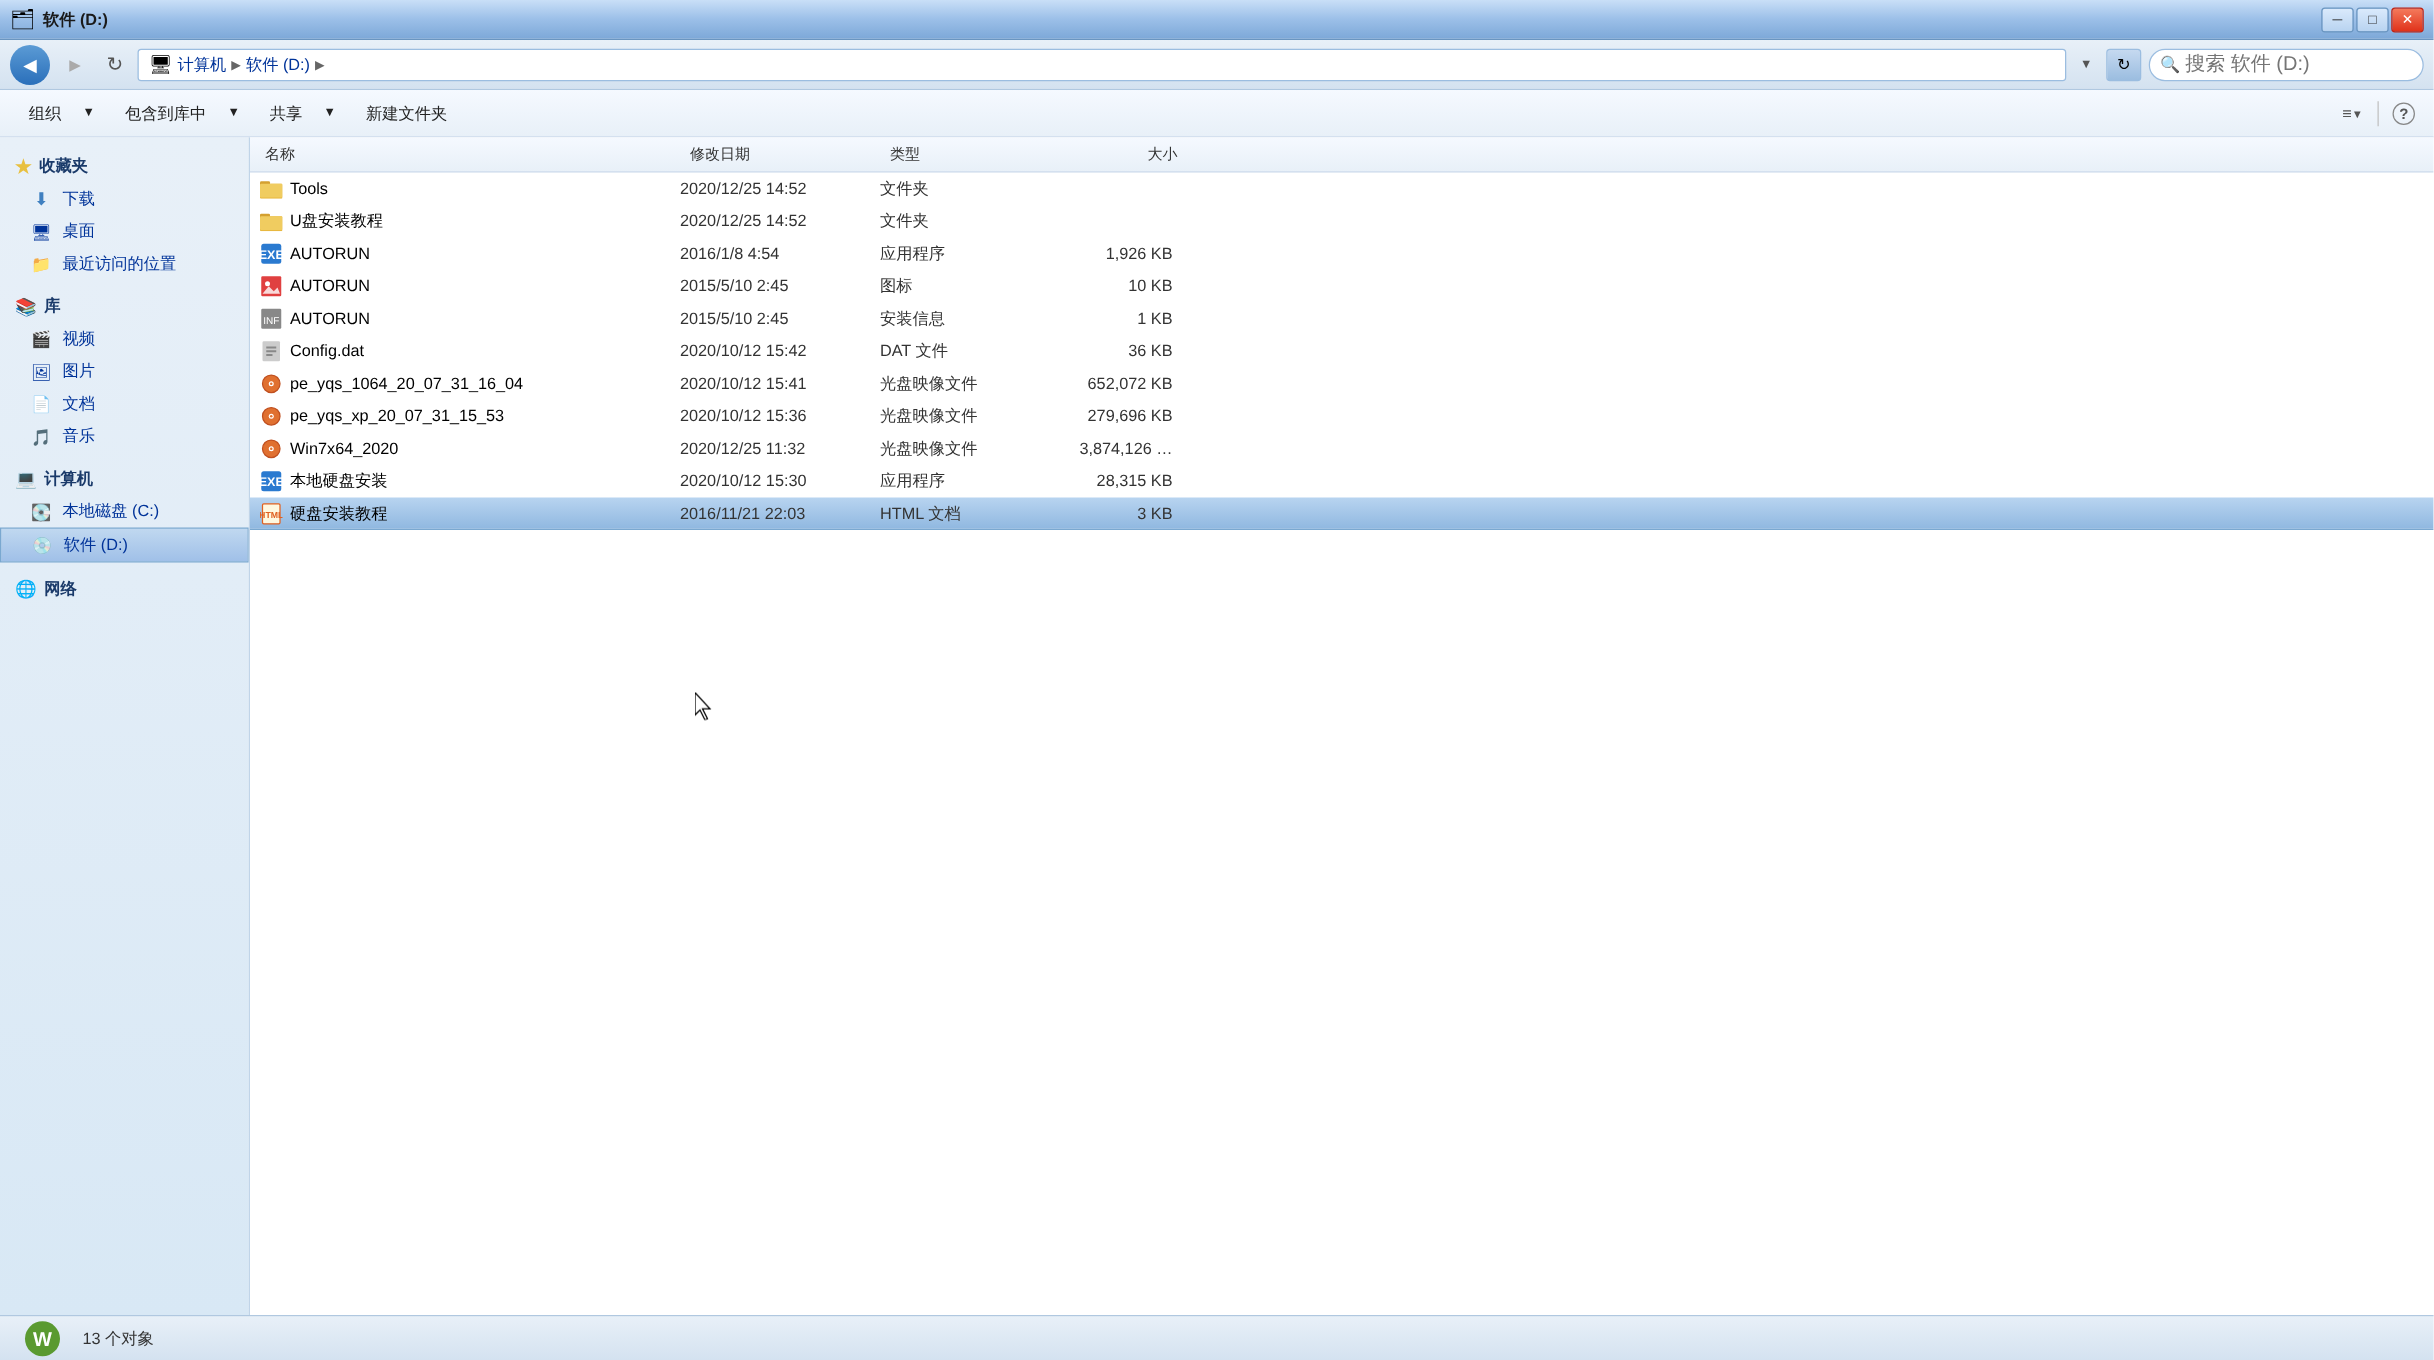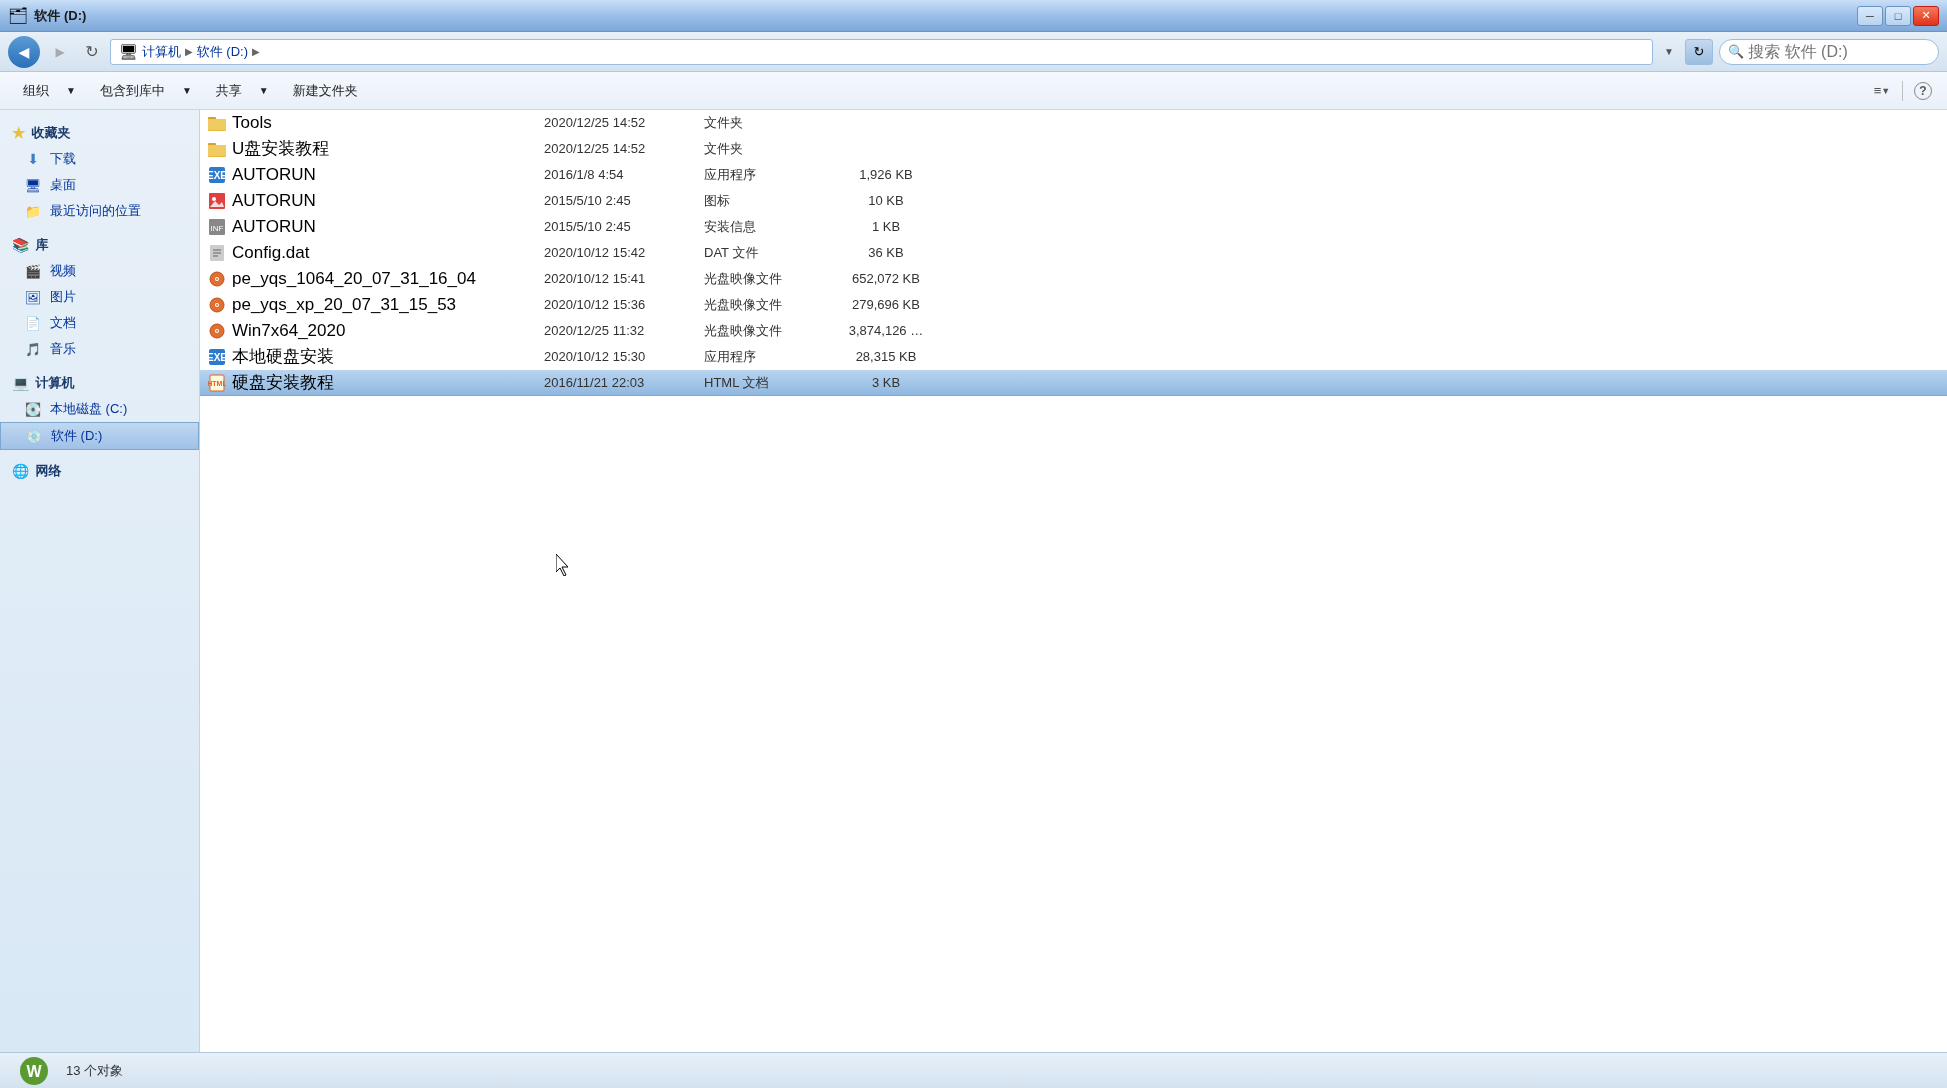--- a/index.html
+++ b/index.html
@@ -275,27 +275,27 @@
       display: flex;
       align-items: center;
       justify-content: center;
       flex-shrink: 0;
     }
     .file-name {
       width: 312px;
       overflow: hidden;
       text-overflow: ellipsis;
       white-space: nowrap;
-      font-size: 17px;
+      font-size: 13px;
       color: #000;
     }
     .file-row.selected .file-name { color: #000; font-weight: 500; }
     .file-date { width: 160px; font-size: 13px; color: #333; flex-shrink: 0; }
     .file-type { width: 130px; font-size: 13px; color: #333; flex-shrink: 0; }
-    .file-size { width: 120px; font-size: 13px; color: #333; flex-shrink: 0; text-align: center; padding-right: 16px; }
+    .file-size { width: 120px; font-size: 13px; color: #333; flex-shrink: 0; text-align: right; padding-right: 16px; }
 
     
     .statusbar {
       height: 36px;
       background: linear-gradient(to bottom, #e8f0f8, #d4e2f0);
       border-top: 1px solid #b0c8e0;
       display: flex;
       align-items: center;
       padding: 0 16px;
       gap: 14px;
@@ -435,20 +435,26 @@
 
     <div class="sidebar-section">
       <div class="sidebar-header">
         <span style="font-size:14px;">🌐</span>
         <span>网络</span>
       </div>
     </div>
   </div>
 
   <div class="file-list-container">
+    <div class="file-list-header">
+      <div class="col-header col-name">名称</div>
+      <div class="col-header col-date">修改日期</div>
+      <div class="col-header col-type">类型</div>
+      <div class="col-header col-size">大小</div>
+    </div>
     <div id="file-rows">
         <div class="file-row">
       <div class="file-icon">
             <svg width="18" height="16" viewBox="0 0 18 16">
               <rect x="0" y="4" width="18" height="12" rx="1" fill="#e8b840"></rect>
               <rect x="0" y="2" width="8" height="4" rx="1" fill="#d4a030"></rect>
               <rect x="0" y="4" width="18" height="11" rx="1" fill="#f0cc60"></rect>
             </svg>
           </div>
       <div class="file-name">Tools</div>

